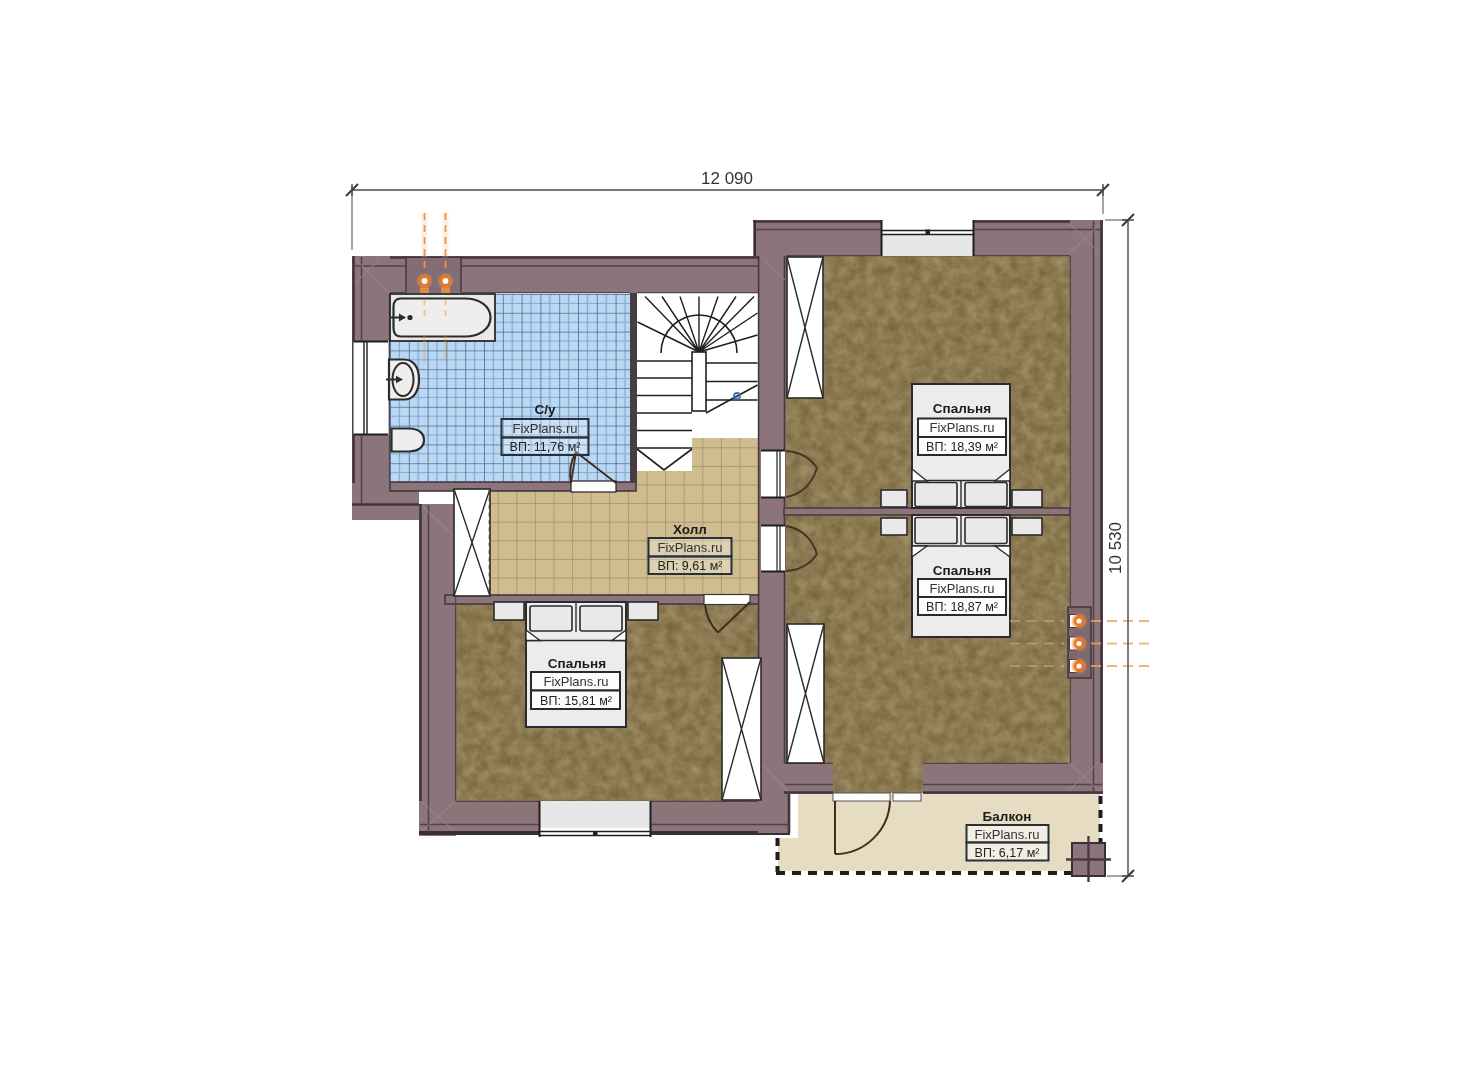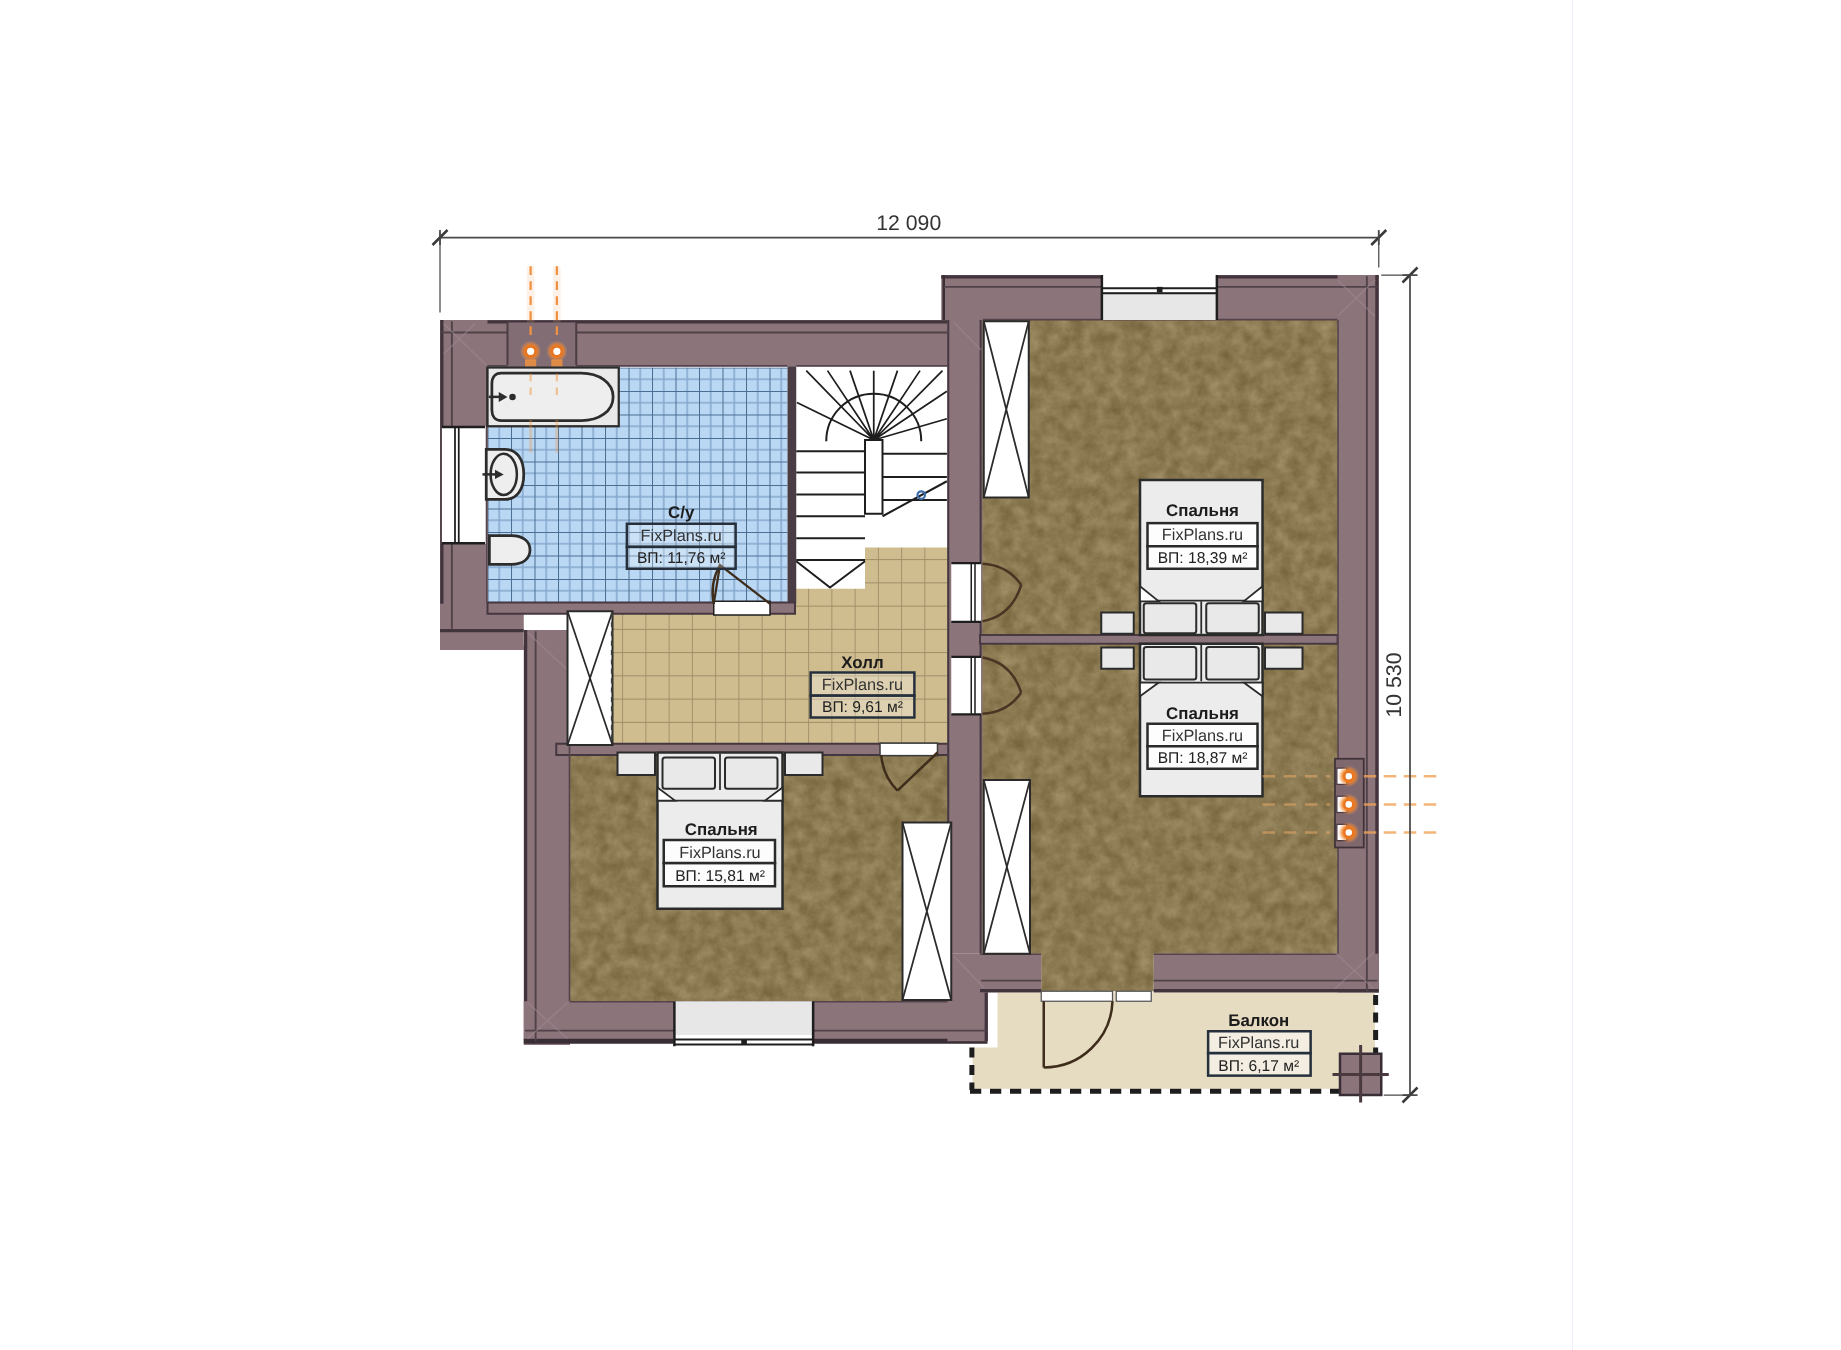--- a/index.html
+++ b/index.html
@@ -1,16 +1,16 @@
 <!DOCTYPE html>
 <html><head>
 <meta charset="utf-8">
 <style>
 html,body{margin:0;padding:0;background:#ffffff;}
-#page{width:1258px;height:1080px;position:relative;overflow:hidden;background:#c4b5fd;}
+#page{width:1258px;height:1080px;position:relative;overflow:hidden;background:#7dd3fc;}
 text{font-family:"Liberation Sans", sans-serif;}
 </style>
 </head>
 <body>
 <div id="page">
 <svg width="1473" height="1080" viewBox="0 0 1473 1080">
 <defs>
   <pattern id="bathTile" width="18.8" height="18.8" patternUnits="userSpaceOnUse" patternTransform="translate(390,294)">
     <rect width="18.8" height="18.8" fill="#bad7f3"></rect>
     <path d="M0 9.4 H18.8 M9.4 0 V18.8" stroke="#85a8cc" stroke-width="1.2"></path>

